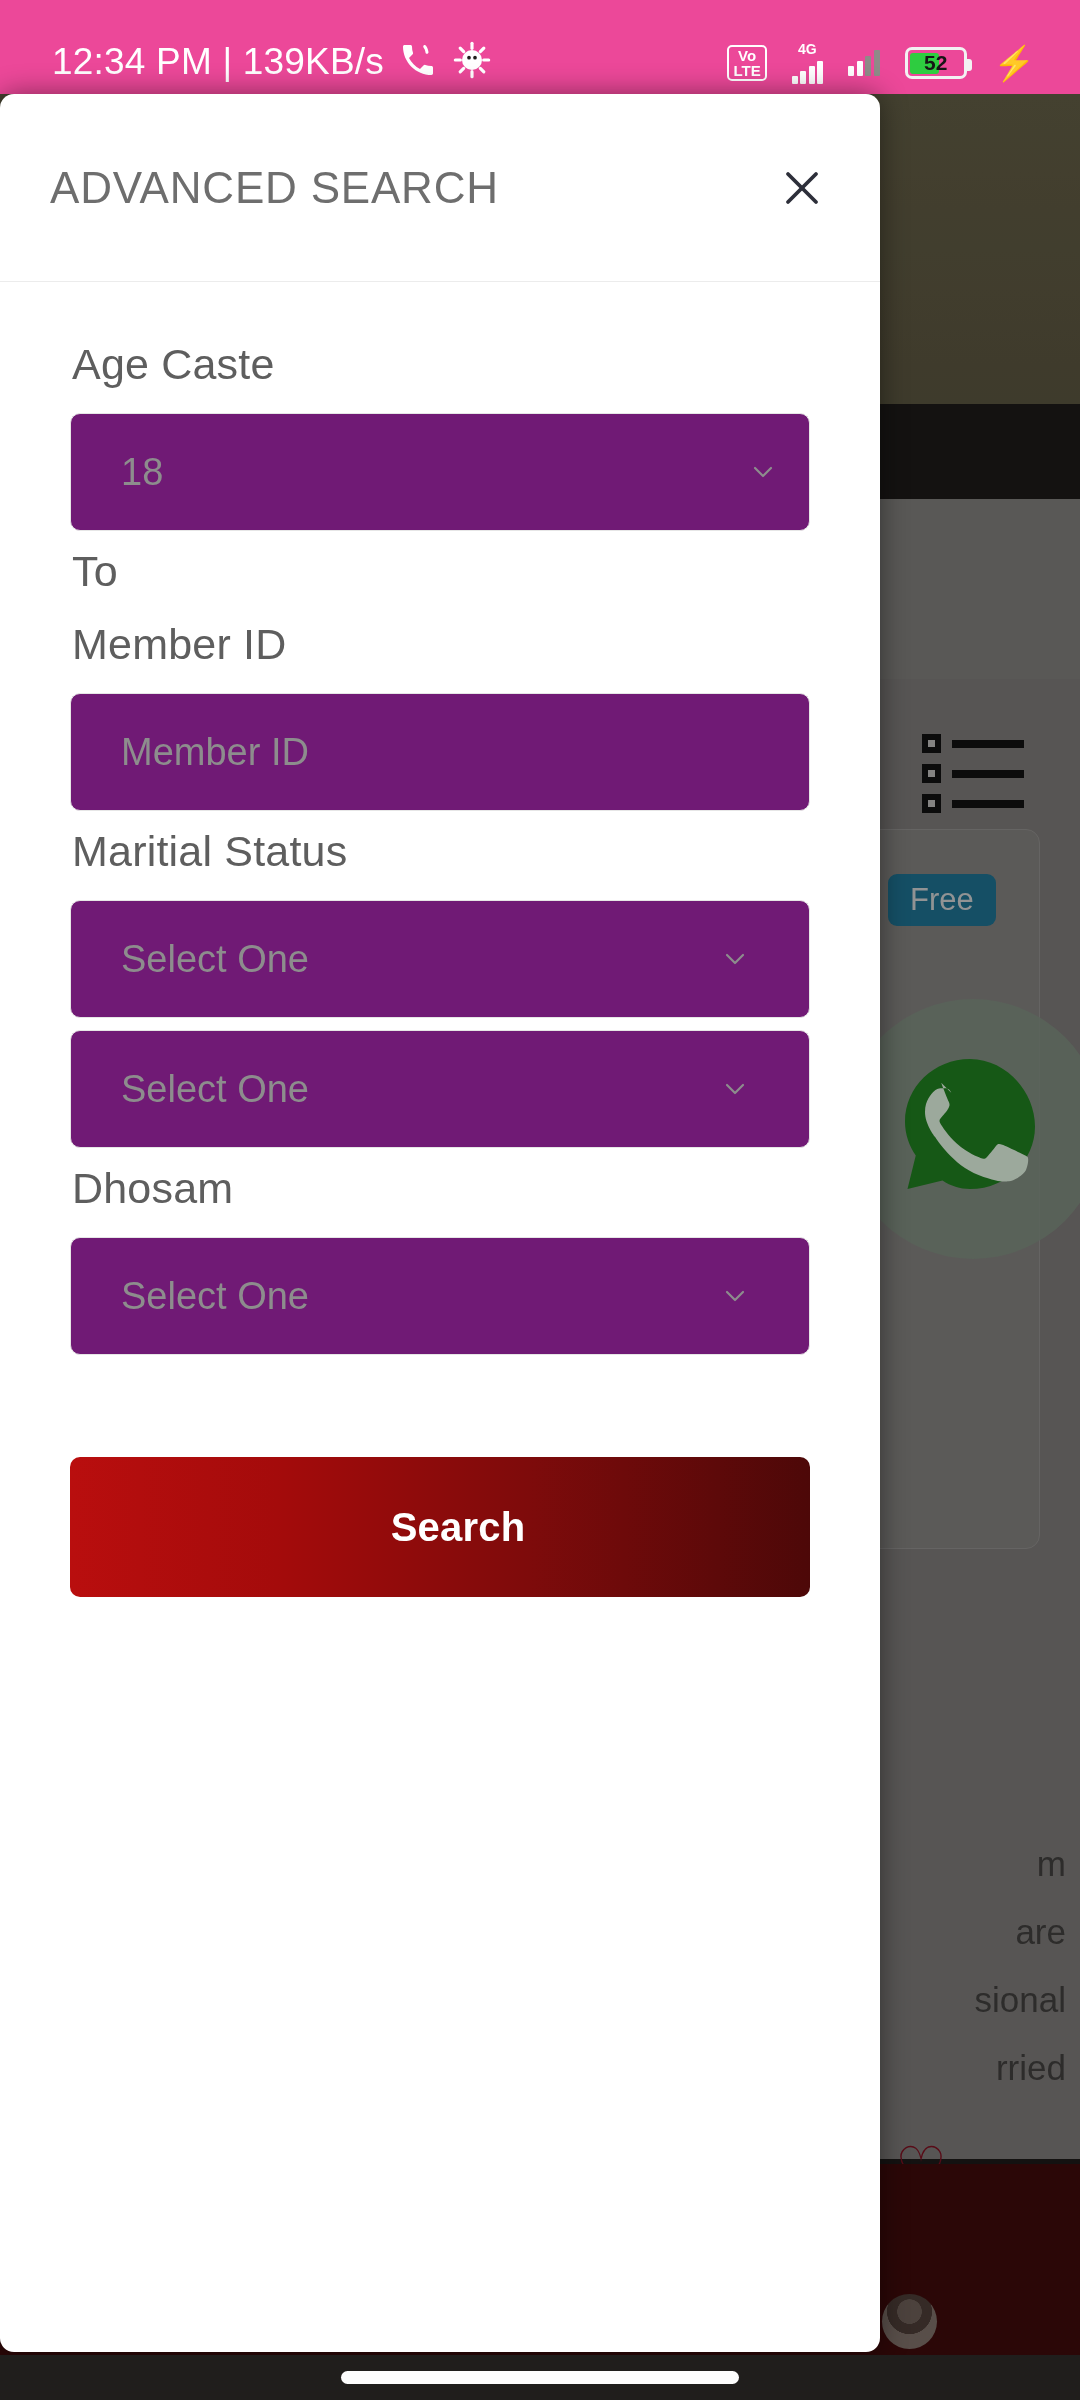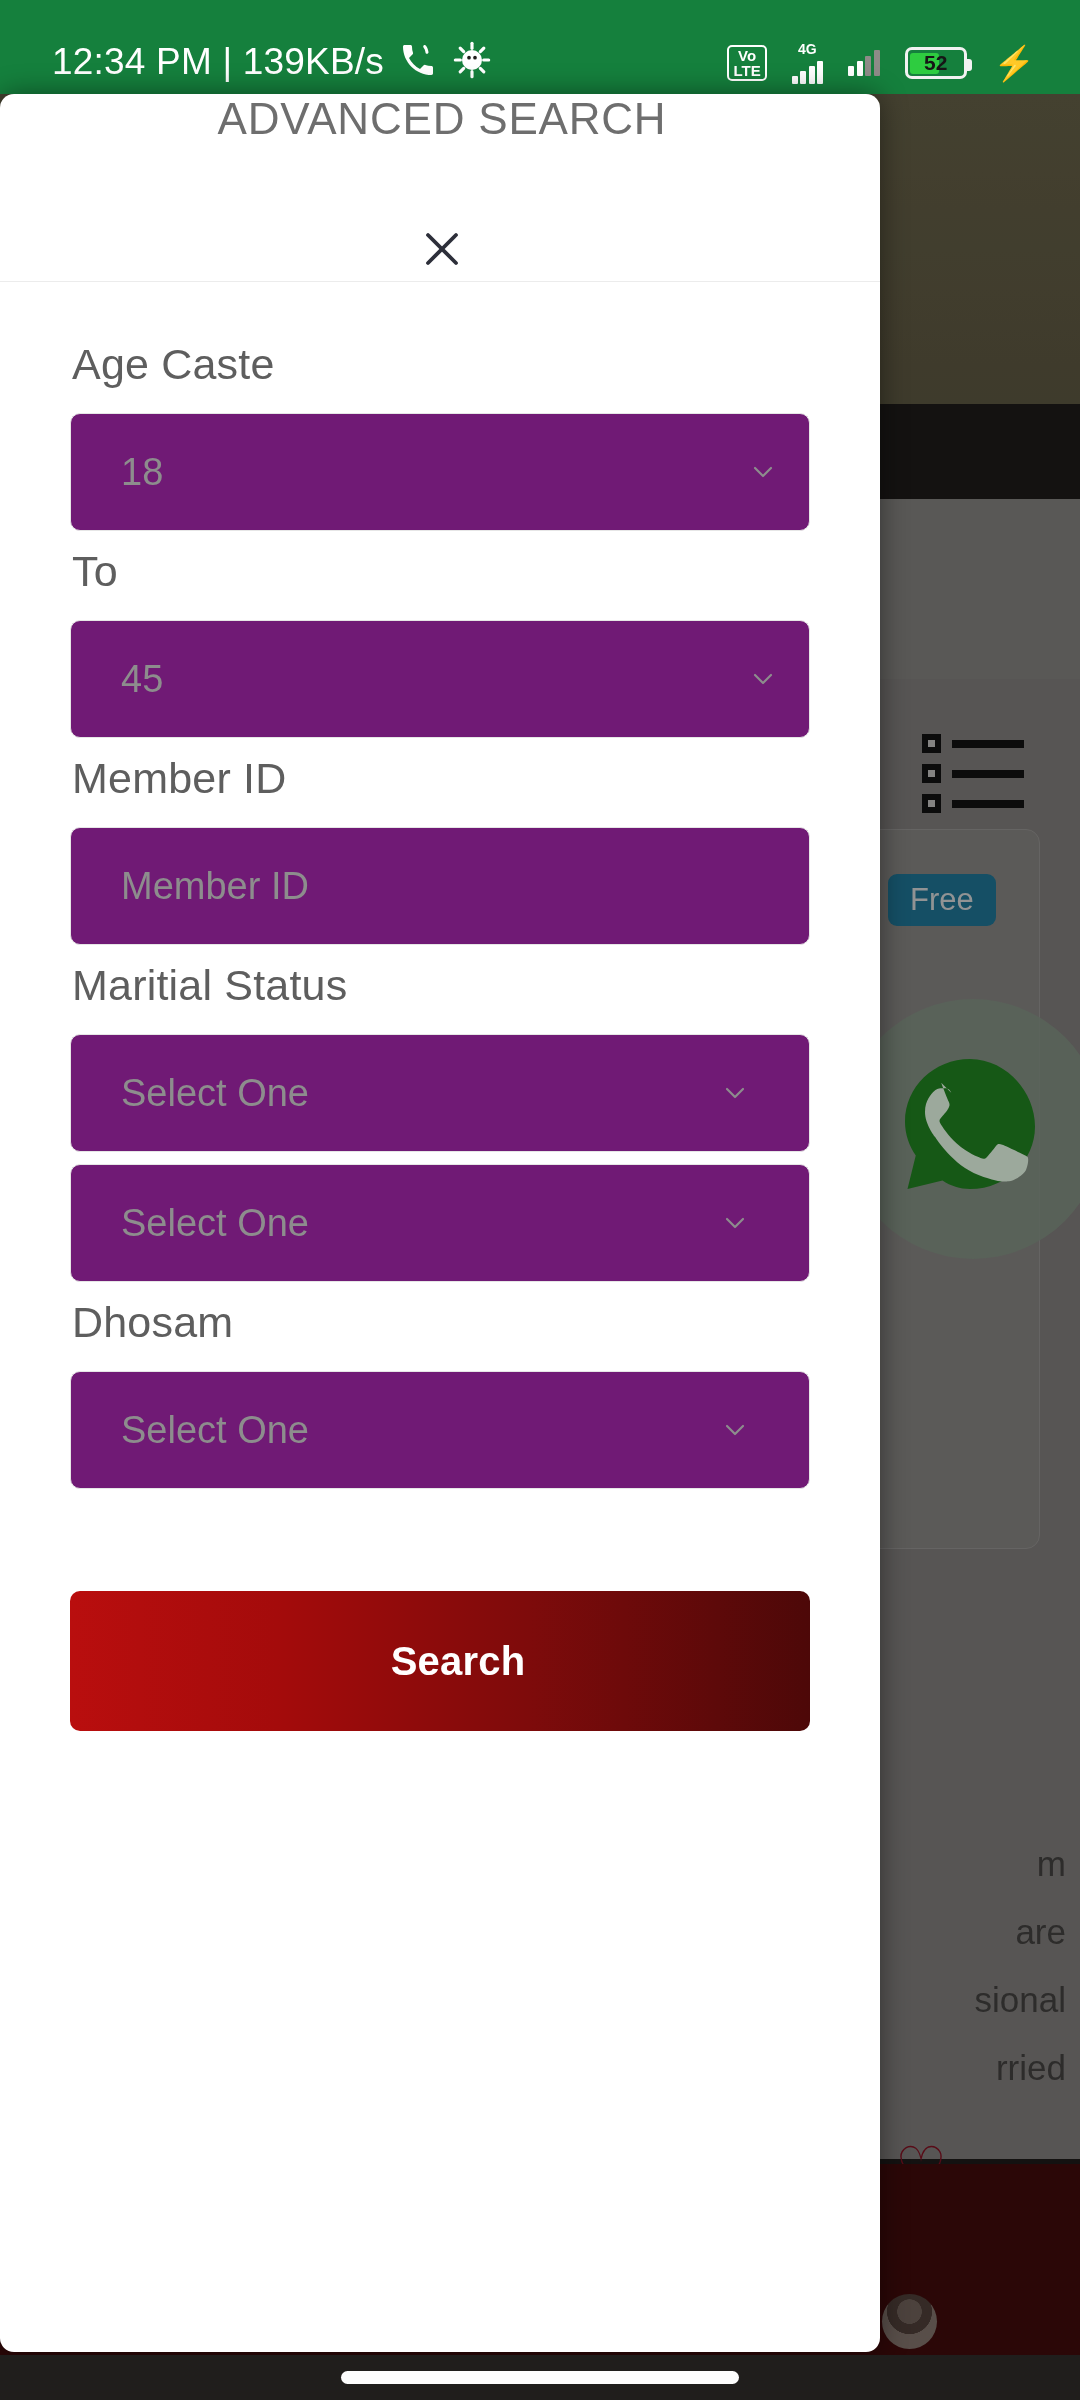--- a/index.html
+++ b/index.html
@@ -13,21 +13,21 @@
     position: relative;
     width: 1080px; height: 2400px;
     background: #1c1a18;
     overflow: hidden;
   }
 
   
   #statusbar {
     position: absolute; top: 0; left: 0;
     width: 1080px; height: 94px;
-    background: #15803d;
+    background: #ec4899;
     display: flex; align-items: flex-end; justify-content: space-between;
     padding: 8px 44px 10px 52px;
     color: #fff;
   }
   #status-left { display: flex; align-items: center; gap: 14px; }
   .status-text { font-size: 37px; letter-spacing: .2px; color: #ffffff; white-space: nowrap; }
   .sb-ic { display: inline-block; vertical-align: middle; }
   #status-right { display: flex; align-items: center; gap: 25px; }
   .volte-box {
     border: 2.5px solid #fff; border-radius: 5px;
@@ -146,21 +146,20 @@
     background:#ffffff;
     border-radius:14px;
     box-shadow: 0 0 28px rgba(0,0,0,.45);
     overflow:hidden;
   }
   #dialog-header {
     height:188px; width:100%;
     display:flex; align-items:center; justify-content:space-between;
     padding: 0 46px 0 50px;
     border-bottom:1px solid #ececec;
-    flex-direction:column;
   }
   #dialog-title {
     font-size:44px; font-weight:400; color:#6e6e6e;
     letter-spacing:.8px;
   }
   #close-btn {
     width:64px; height:64px;
     display:flex; align-items:center; justify-content:center;
     cursor:pointer;
   }
@@ -347,28 +346,20 @@
             <svg width="32" height="32" viewBox="0 0 24 24" fill="none" stroke="#8d8d8d" stroke-width="1.6" stroke-linecap="round" stroke-linejoin="round">
                 <polyline points="6 9 12 15 18 9"></polyline>
               </svg>
           </span>
         </div>
       </div>
 
       
       <div class="field">
         <div class="field-label">To</div>
-        <div class="control">
-          <span class="control-value">45</span>
-          <span class="chev">
-            <svg width="32" height="32" viewBox="0 0 24 24" fill="none" stroke="#8d8d8d" stroke-width="1.6" stroke-linecap="round" stroke-linejoin="round">
-                <polyline points="6 9 12 15 18 9"></polyline>
-              </svg>
-          </span>
-        </div>
       </div>
 
       
       <div class="field">
         <div class="field-label">Member ID</div>
         <div class="control">
           <span class="control-value">Member ID</span>
         </div>
       </div>
 

